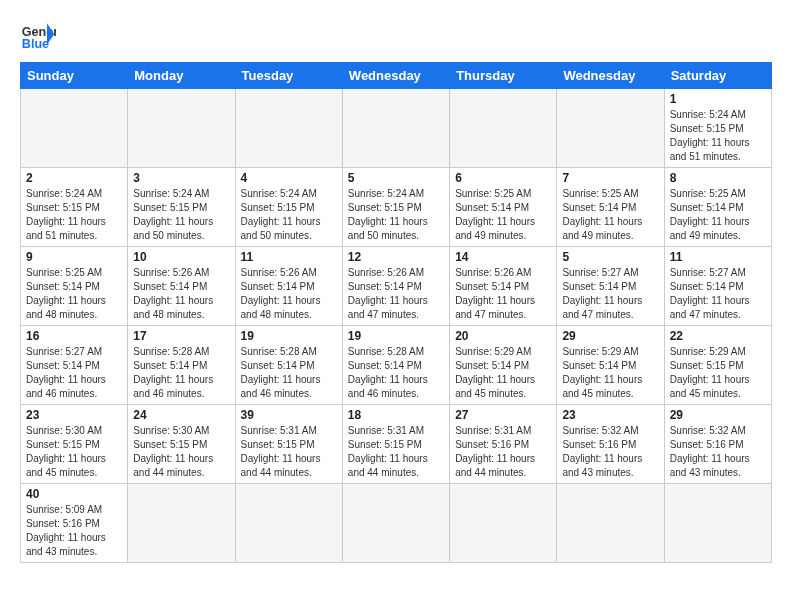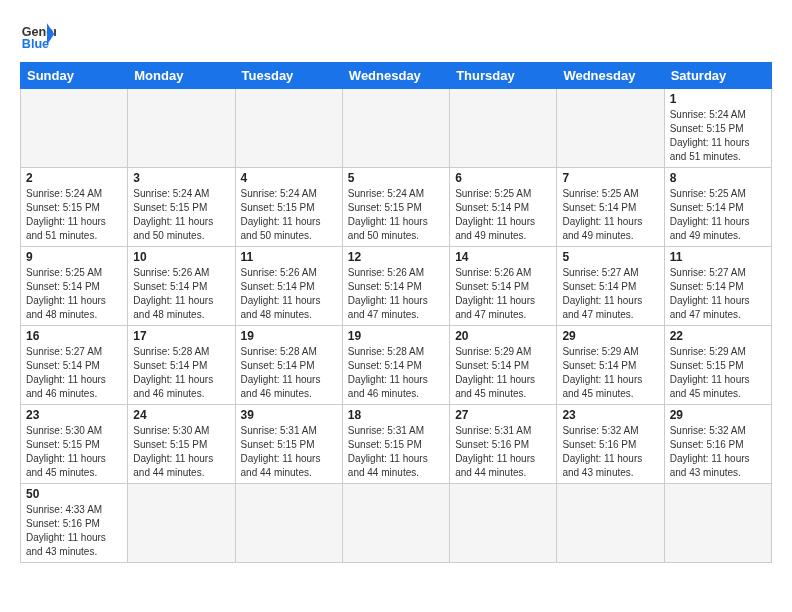--- a/index.html
+++ b/index.html
@@ -329,22 +329,22 @@
           <td>
             <div class="day-num">29</div>
             <div class="day-info" style="white-space: pre-line;">Sunrise: 5:32 AM
 Sunset: 5:16 PM
 Daylight: 11 hours
 and 43 minutes.</div>
           </td>
         </tr>
         <tr class="week-row">
           <td>
-            <div class="day-num">50</div>
-            <div class="day-info" style="white-space: pre-line;">Sunrise: 4:33 AM
+            <div class="day-num">40</div>
+            <div class="day-info" style="white-space: pre-line;">Sunrise: 5:09 AM
 Sunset: 5:16 PM
 Daylight: 11 hours
 and 43 minutes.</div>
           </td>
           <td class="empty"></td>
           <td class="empty"></td>
           <td class="empty"></td>
           <td class="empty"></td>
           <td class="empty"></td>
           <td class="empty"></td>

